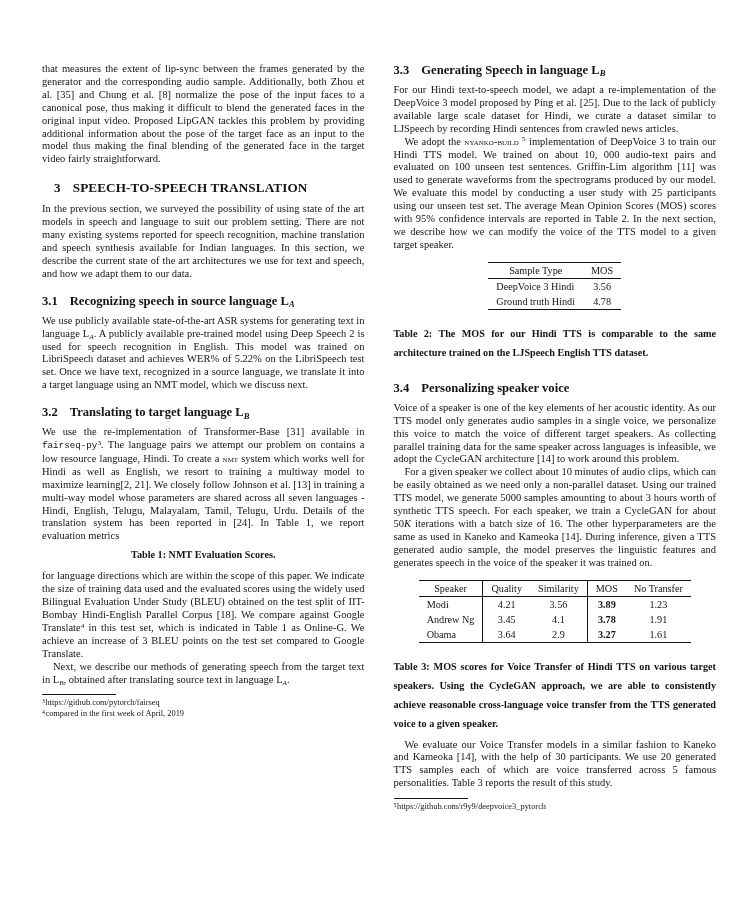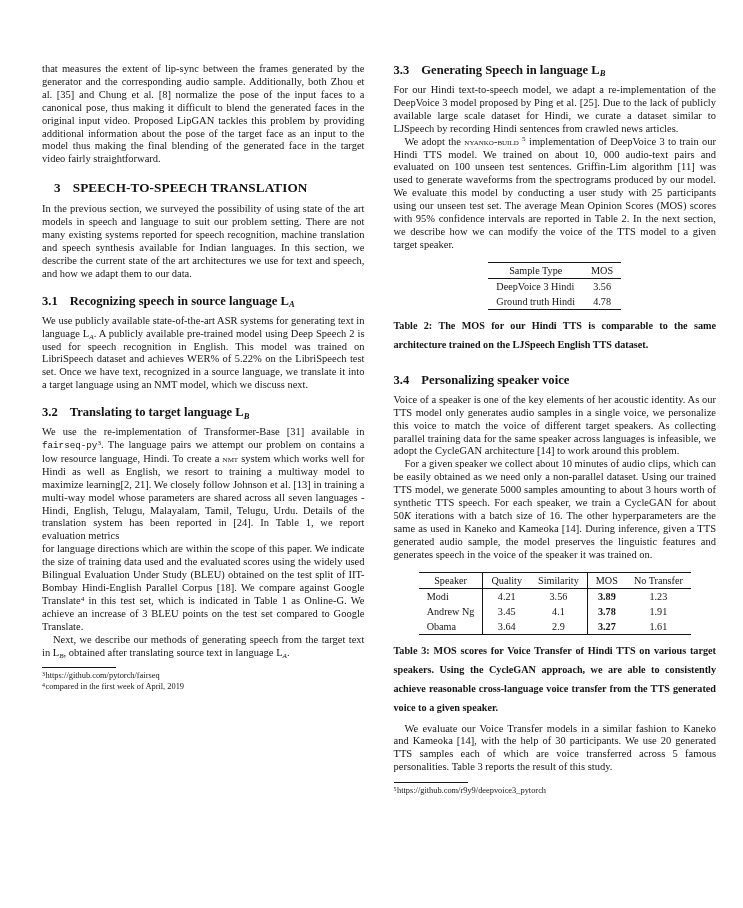--- a/index.html
+++ b/index.html
@@ -45,21 +45,21 @@
 
   sup, sub { position: relative; line-height: 0; font-size: 68%; vertical-align: baseline; }
   sup { top: -0.45em; }
   sub { top: 0.28em; font-style: italic; }
   .mono { font-family: "Liberation Mono", monospace; font-size: 88%; }
   .sc { font-variant: small-caps; }
   .i { font-style: italic; }
 
   table.tbl {
     border-collapse: collapse;
-    margin: 10px auto 4px auto;
+    margin: 10px auto 12px auto;
     font-size: 10.2px;
     border-top: 1.2px solid #141414;
     border-bottom: 1.2px solid #141414;
   }
   table.tbl th, table.tbl td { padding: 2px 8px; font-weight: normal; }
   table.tbl thead tr { border-bottom: 0.9px solid #141414; }
 
   table.t1 td:nth-child(2), table.t1 td:nth-child(3),
   table.t1 th:nth-child(2), table.t1 th:nth-child(3) { text-align: right; }
 
@@ -96,20 +96,21 @@
     <p class="body">In the previous section, we surveyed the possibility of using state of the art models in speech and language to suit our problem setting. There are not many existing systems reported for speech recognition, machine translation and speech synthesis available for Indian languages. In this section, we describe the current state of the art architectures we use for text and speech, and how we adapt them to our data.</p>
 
     <h3 class="subsec"><span class="hnum">3.1</span><span><span>Recognizing speech in source language L</span><sub>A</sub></span></h3>
 
     <p class="body"><span>We use publicly available state-of-the-art ASR systems for generating text in language L</span><sub>A</sub><span>. A publicly available pre-trained model using Deep Speech 2 is used for speech recognition in English. This model was trained on LibriSpeech dataset and achieves WER% of 5.22% on the LibriSpeech test set. Once we have text, recognized in a source language, we translate it into a target language using an NMT model, which we discuss next.</span></p>
 
     <h3 class="subsec"><span class="hnum">3.2</span><span><span>Translating to target language L</span><sub>B</sub></span></h3>
 
     <p class="body"><span>We use the re-implementation of Transformer-Base [31] available in </span><span class="mono">fairseq-py</span><sup>3</sup><span>. The language pairs we attempt our problem on contains a low resource language, Hindi. To create a </span><span class="sc">nmt</span><span> system which works well for Hindi as well as English, we resort to training a multiway model to maximize learning[2, 21]. We closely follow Johnson et al. [13] in training a multi-way model whose parameters are shared across all seven languages - Hindi, English, Telugu, Malayalam, Tamil, Telugu, Urdu. Details of the translation system has been reported in [24]. In Table 1, we report evaluation metrics</span></p>
 
+    <div class="tcap center">Table 1: NMT Evaluation Scores.</div>
 
     <p class="body"><span>for language directions which are within the scope of this paper. We indicate the size of training data used and the evaluated scores using the widely used Bilingual Evaluation Under Study (BLEU) obtained on the test split of IIT-Bombay Hindi-English Parallel Corpus [18]. We compare against Google Translate</span><sup>4</sup><span> in this test set, which is indicated in Table 1 as Online-G. We achieve an increase of 3 BLEU points on the test set compared to Google Translate.</span></p>
     <p class="body ind"><span>Next, we describe our methods of generating speech from the target text in L</span><sub>B</sub><span>, obtained after translating source text in language L</span><sub>A</sub><span>.</span></p>
 
     <div class="fnblock">
       <div class="fnrule"></div>
       <div class="fn"><sup>3</sup><span>https://github.com/pytorch/fairseq</span></div>
       <div class="fn"><sup>4</sup><span>compared in the first week of April, 2019</span></div>
     </div>
   </div>

